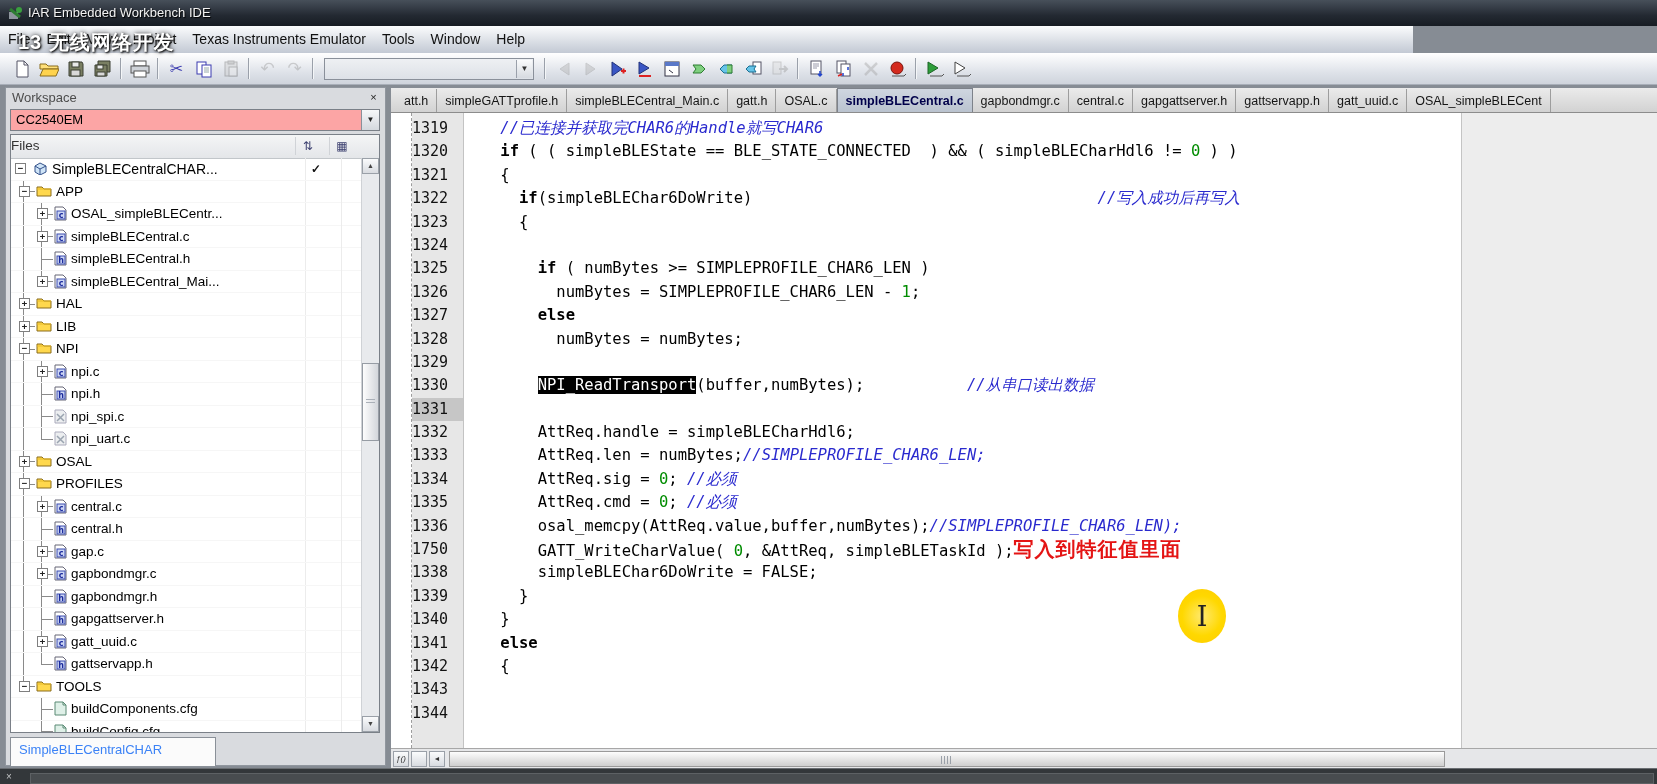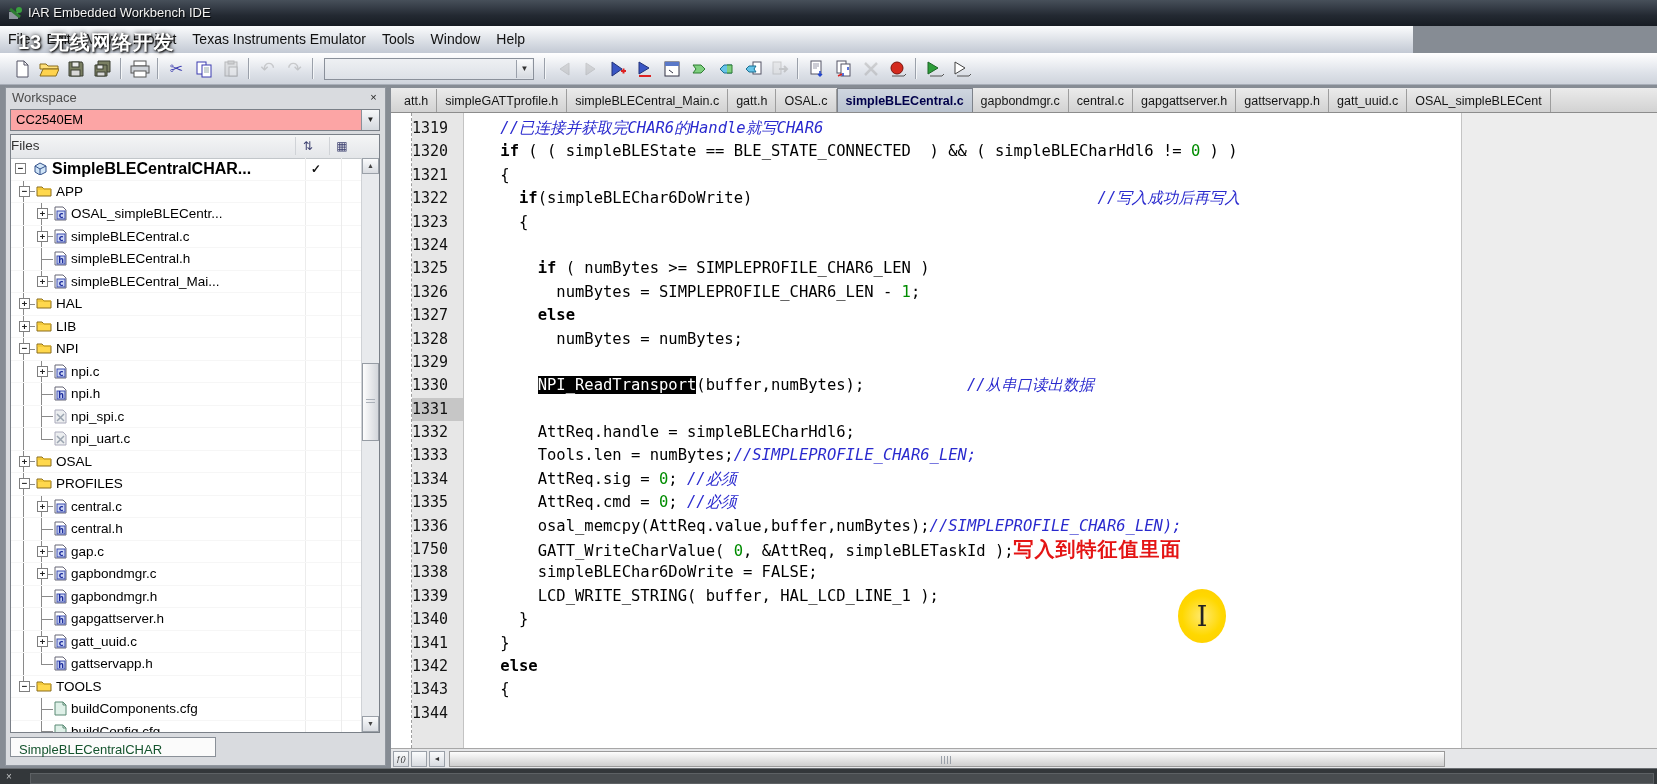--- a/index.html
+++ b/index.html
@@ -56,32 +56,32 @@
   .tcell{position:relative;width:18px;height:100%;flex:none}
   .tcell.vline::before{content:"";position:absolute;left:8px;top:0;bottom:0;border-left:1px solid #8a8a8a}
   .tcell.tee::before{content:"";position:absolute;left:8px;top:0;bottom:0;border-left:1px solid #8a8a8a}
   .tcell.elbow::before{content:"";position:absolute;left:8px;top:0;height:50%;border-left:1px solid #8a8a8a}
   .tcell.tee::after,.tcell.elbow::after{content:"";position:absolute;left:8px;right:-2px;top:50%;border-top:1px solid #8a8a8a}
   .expander{position:absolute;left:4px;top:50%;margin-top:-5.5px;width:9px;height:9px;background:#fff;border:1px solid #7f7f7f;
     font:bold 9px/8px "DejaVu Sans Mono",monospace;text-align:center;color:#222;z-index:2}
   .expander.rootexp{position:static;display:inline-block;margin:0 4px 0 0;flex:none}
   .ticon{display:inline-block;margin:0 4px 0 3px;flex:none;height:15px}
   .tlabel{white-space:nowrap;overflow:hidden}
-  .trow.bold .tlabel{font-weight:bold;font-size:16px}
+  .trow.bold .tlabel{font-weight:normal;font-size:14px}
   .tcheck{position:absolute;left:300px;font-size:12px;font-weight:bold;color:#111}
   
   #tscroll{position:absolute;right:0;top:23px;bottom:0;width:17px;background:#e8eaed;border-left:1px solid #cfd2d6}
   .sbtn{position:absolute;left:0;right:0;height:16px;background:linear-gradient(#fafbfc,#d8dbe0);border:1px solid #9aa0a8;
     font-size:7px;text-align:center;line-height:14px;color:#444;box-sizing:border-box}
   #tthumb{position:absolute;left:0;right:0;top:205px;height:78px;background:linear-gradient(90deg,#fdfdfd,#d3d6db);
     border:1px solid #969ca4;box-sizing:border-box}
   #tthumb .grip{position:absolute;left:3px;right:3px;top:50%;margin-top:-3px;height:6px;
     background:repeating-linear-gradient(#aab0b8 0 1px,transparent 1px 3px)}
-  #ws-tab{position:absolute;left:4px;top:649px;width:206px;height:20px;background:#fbfbfb;border:1px solid #8a9098;
-    font-size:13px;line-height:23px;padding-left:8px;box-sizing:border-box;color:#14532d}
+  #ws-tab{position:absolute;left:4px;top:649px;width:206px;height:30px;background:#fbfbfb;border:1px solid #8a9098;
+    font-size:13px;line-height:23px;padding-left:8px;box-sizing:border-box;color:#3b82f6}
   
   #tabbar{position:absolute;left:391px;top:88px;width:1266px;height:25px;
     background:linear-gradient(#ebebeb,#d2d2d2);border-bottom:1px solid #8c8c8c;white-space:nowrap;overflow:hidden;
     padding-left:5px;box-sizing:border-box}
   .etab{display:inline-block;padding:0 8px;font-size:12.5px;line-height:24px;color:#151515;border-right:1px solid #9d9d9d;cursor:default}
   .etab.active{background:linear-gradient(#cfd6e0,#b9c2ce);font-weight:bold;color:#00004a;border:1px solid #7d828a;border-bottom:none}
   
   #codearea{position:absolute;left:391px;top:113px;width:1266px;height:635px;background:#ffffff;overflow:hidden}
   #bpmargin{position:absolute;left:0;top:0;bottom:0;width:20px;background:#fff;border-right:1px dashed #9d9d9d}
   #gutter{position:absolute;left:21px;top:0;bottom:0;width:51px;background:#e7e7e7;border-right:1px solid #c3c3c3}
@@ -600,27 +600,26 @@
       <div class="cline"><span>      {</span></div>
       <div class="cline"></div>
       <div class="cline"><span>        </span><span class="sg-k">if</span><span> ( numBytes &gt;= SIMPLEPROFILE_CHAR6_LEN )</span></div>
       <div class="cline"><span>          numBytes = SIMPLEPROFILE_CHAR6_LEN - </span><span class="sg-n">1</span><span>;</span></div>
       <div class="cline"><span>        </span><span class="sg-k">else</span></div>
       <div class="cline"><span>          numBytes = numBytes;</span></div>
       <div class="cline"></div>
       <div class="cline"><span>        </span><span class="sg-s">NPI_ReadTransport</span><span>(buffer,numBytes);           </span><span class="sg-m">//从串口读出数据</span></div>
       <div class="cline"></div>
       <div class="cline"><span>        AttReq.handle = simpleBLECharHdl6;</span></div>
-      <div class="cline"><span>        Tools.len = numBytes;</span><span class="sg-m">//SIMPLEPROFILE_CHAR6_LEN;</span></div>
+      <div class="cline"><span>        AttReq.len = numBytes;</span><span class="sg-m">//SIMPLEPROFILE_CHAR6_LEN;</span></div>
       <div class="cline"><span>        AttReq.sig = </span><span class="sg-n">0</span><span>; </span><span class="sg-m">//必须</span></div>
       <div class="cline"><span>        AttReq.cmd = </span><span class="sg-n">0</span><span>; </span><span class="sg-m">//必须</span></div>
       <div class="cline"><span>        osal_memcpy(AttReq.value,buffer,numBytes);</span><span class="sg-m">//SIMPLEPROFILE_CHAR6_LEN);</span></div>
       <div class="cline"><span>        GATT_WriteCharValue( </span><span class="sg-n">0</span><span>, &amp;AttReq, simpleBLETaskId );</span><span class="sg-r">写入到特征值里面</span></div>
       <div class="cline"><span>        simpleBLEChar6DoWrite = FALSE;</span></div>
-      <div class="cline"><span>        LCD_WRITE_STRING( buffer, HAL_LCD_LINE_1 );</span></div>
       <div class="cline"><span>      }</span></div>
       <div class="cline"><span>    }</span></div>
       <div class="cline"><span>    </span><span class="sg-k">else</span></div>
       <div class="cline"><span>    {</span></div>
     </div>
   <div id="graypane"></div>
 </div>
 
 <div id="cursor-highlight">
   <span class="ibeam">I</span>

